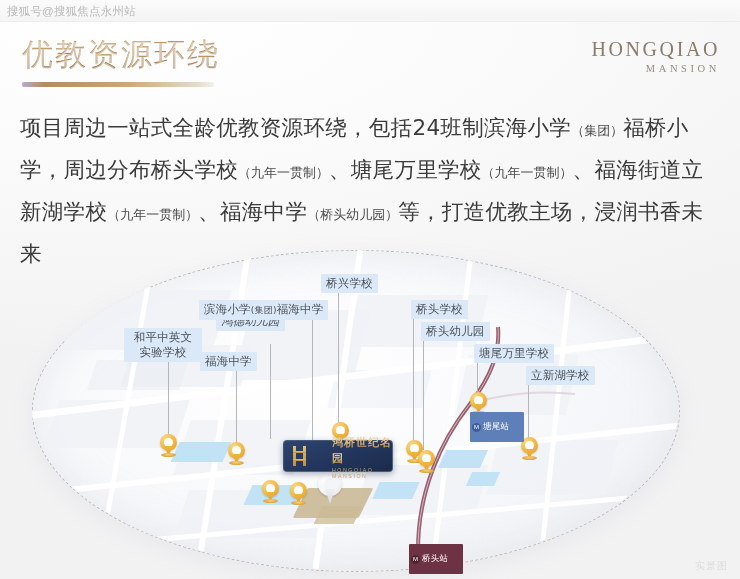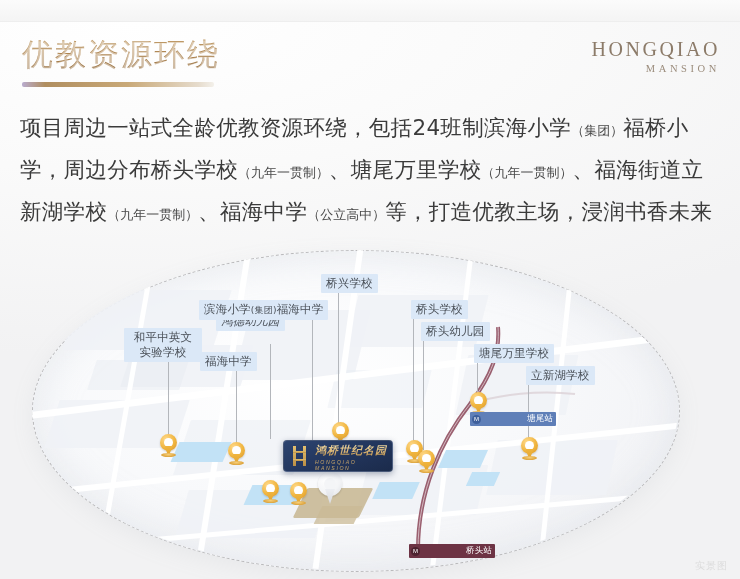--- a/index.html
+++ b/index.html
@@ -129,70 +129,71 @@
     border:1px solid rgba(255,255,255,.18);
   }
   .badge .hmark{
     width:20px;height:22px;margin-left:6px;position:relative;flex:0 0 auto;
   }
   .badge .hmark i{position:absolute;background:linear-gradient(180deg,#e3c070,#bb8f45);display:block;}
   .badge .hmark .v1{left:3px;top:1px;width:3px;height:20px;}
   .badge .hmark .v2{left:13px;top:1px;width:3px;height:20px;}
   .badge .hmark .h1{left:3px;top:6px;width:13px;height:2px;}
   .badge .hmark .h2{left:3px;top:14px;width:13px;height:2px;}
-  .badge .btxt{margin-left:5px;line-height:1;font-style:italic;}
+  .badge .btxt{margin-left:22px;line-height:1;}
   .badge .bt1{
     font-size:11px;letter-spacing:1px;
     background:linear-gradient(180deg,#f2dda9,#c79a52);
     -webkit-background-clip:text;background-clip:text;
     -webkit-text-fill-color:transparent;color:transparent;
     font-weight:700;
   }
   .badge .bt2{font-size:5.2px;letter-spacing:1.6px;color:#c6a469;margin-top:3px;}
 
   
   .station{
-    position:absolute;display:flex;align-items:center;height:14px;
-    border-radius:1px;padding:0 3px 0 2px;gap:44px;
+    position:absolute;display:flex;align-items:center;height:30px;
+    border-radius:1px;padding:0 15px 0 2px;
   }
   .station .ico{
     width:9px;height:9px;border-radius:50%;margin-right:2px;flex:0 0 auto;
     display:flex;align-items:center;justify-content:center;
     font-size:6px;color:#fff;
   }
   .station .nm{font-size:8.5px;color:#fff;letter-spacing:.2px;white-space:nowrap;}
   .station.blue{background:#5f7fb8;}
   .station.blue .ico{background:#3e5f9b;}
   .station.maroon{background:#6d3344;}
   .station.maroon .ico{background:#4e2330;}
 
   .wm{
     position:absolute;right:12px;bottom:6px;font-size:10px;color:#dcdcdc;letter-spacing:1px;
   }
 </style>
 </head>
 <body>
 
 <div class="srcbar">
+  <span class="txt">搜狐号@搜狐焦点永州站</span>
   <span class="line"></span>
 </div>
 
 <div class="slide">
 
   <div class="header">
     <div class="title">优教资源环绕</div>
     <div class="title-rule"></div>
     <div class="brand">
       <div class="b1">HONGQIAO</div>
       <div class="b2">MANSION</div>
     </div>
   </div>
 
   <div class="para">
-    <span>项目周边一站式全龄优教资源环绕，包括24班制滨海小学</span><span class="sm">（集团）</span><span>福桥小</span><span>学，周边分布桥头学校</span><span class="sm">（九年一贯制）</span><span>、塘尾万里学校</span><span class="sm">（九年一贯制）</span><span>、福海街道立新</span><span>湖学校</span><span class="sm">（九年一贯制）</span><span>、福海中学</span><span class="sm">（公立高中）</span><span>等，打造优教主场，浸润书香未来</span>
+    <span>项目周边一站式全龄优教资源环绕，包括24班制滨海小学</span><span class="sm">（集团）</span><span>福桥小</span><span>学，周边分布桥头学校</span><span class="sm">（九年一贯制）</span><span>、塘尾万里学校</span><span class="sm">（九年一贯制）</span><span>、福海街道立新</span><span>湖学校</span><span class="sm">（九年一贯制）</span><span>、福海中学</span><span class="sm">（桥头幼儿园）</span><span>等，打造优教主场，浸润书香未来</span>
   </div>
 
   <div class="map">
 
     <div class="map-ellipse"></div>
 
     <div class="terrain">
 
       <div class="blkl" style="left:40px;top:40px;width:150px;height:60px;transform:skewX(-18deg);"></div>
       <div class="blkl" style="left:95px;top:95px;width:120px;height:42px;transform:skewX(-18deg);"></div>

